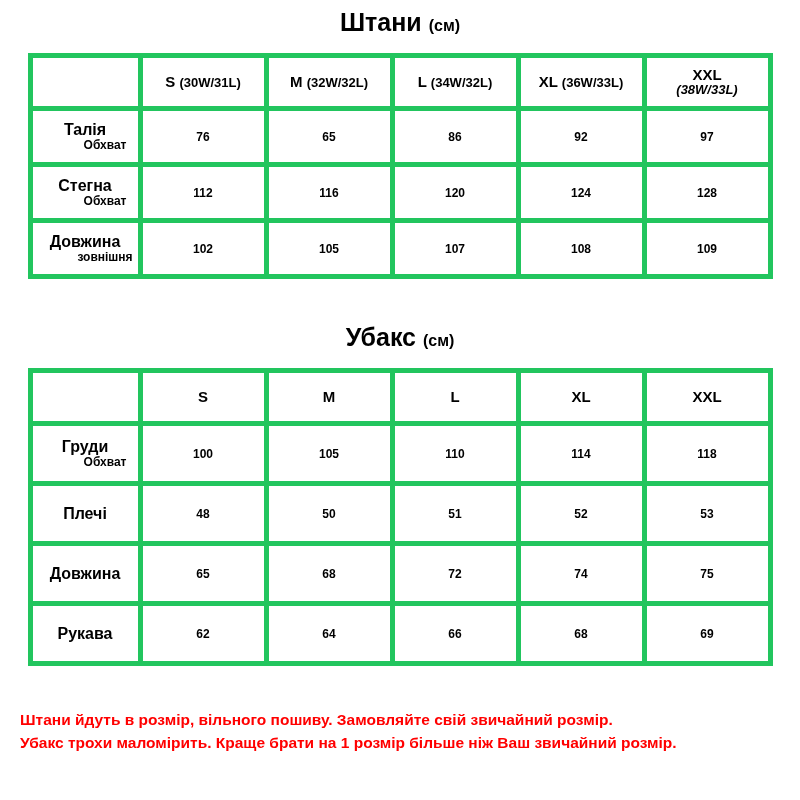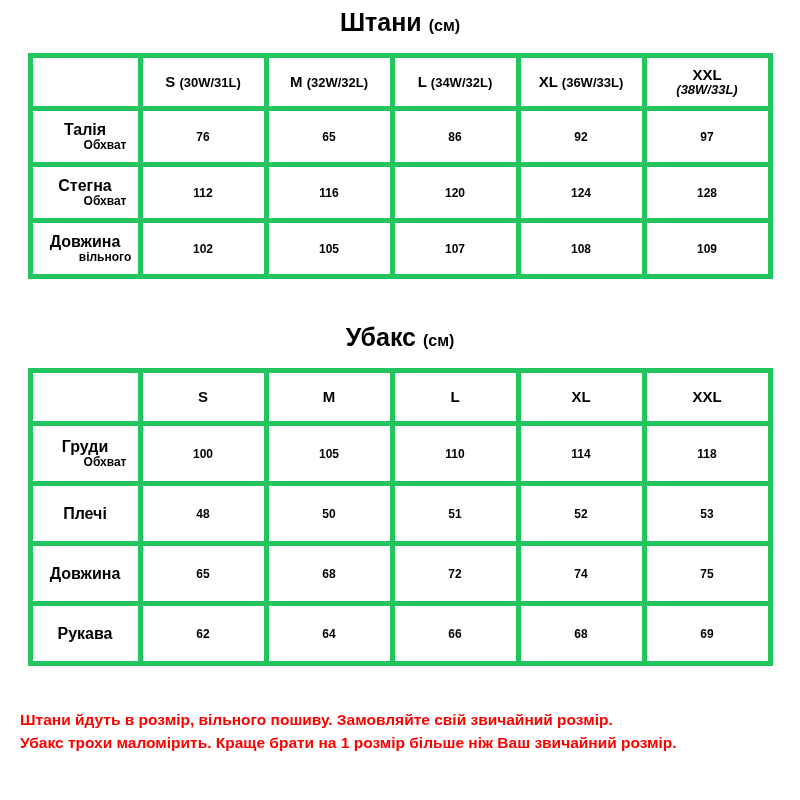--- a/index.html
+++ b/index.html
@@ -168,21 +168,21 @@
           <td class="val-cell">112</td>
           <td class="val-cell">116</td>
           <td class="val-cell">120</td>
           <td class="val-cell">124</td>
           <td class="val-cell">128</td>
         </tr>
 
         <tr class="pants-row">
           <td class="row-label">
             <span class="main">Довжина</span>
-            <span class="sub">вільного</span>
+            <span class="sub">зовнішня</span>
           </td>
           <td class="val-cell">102</td>
           <td class="val-cell">105</td>
           <td class="val-cell">107</td>
           <td class="val-cell">108</td>
           <td class="val-cell">109</td>
         </tr>
       </tbody>
     </table>
   </div>

